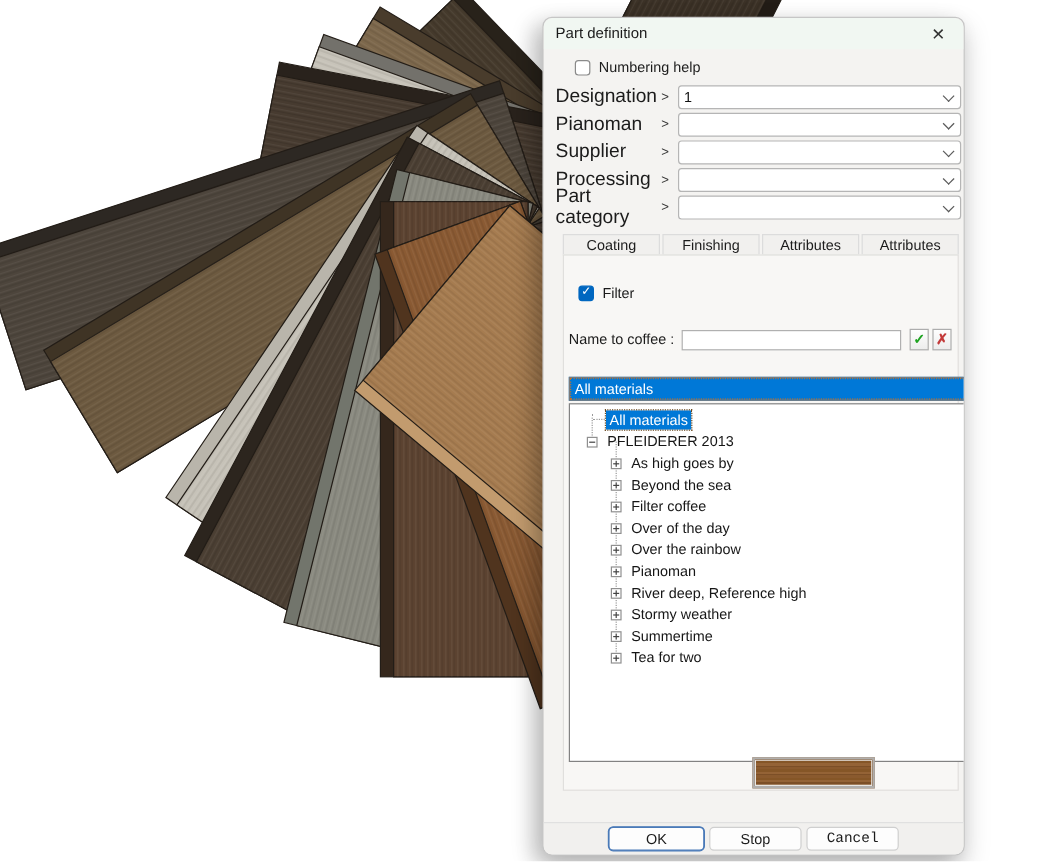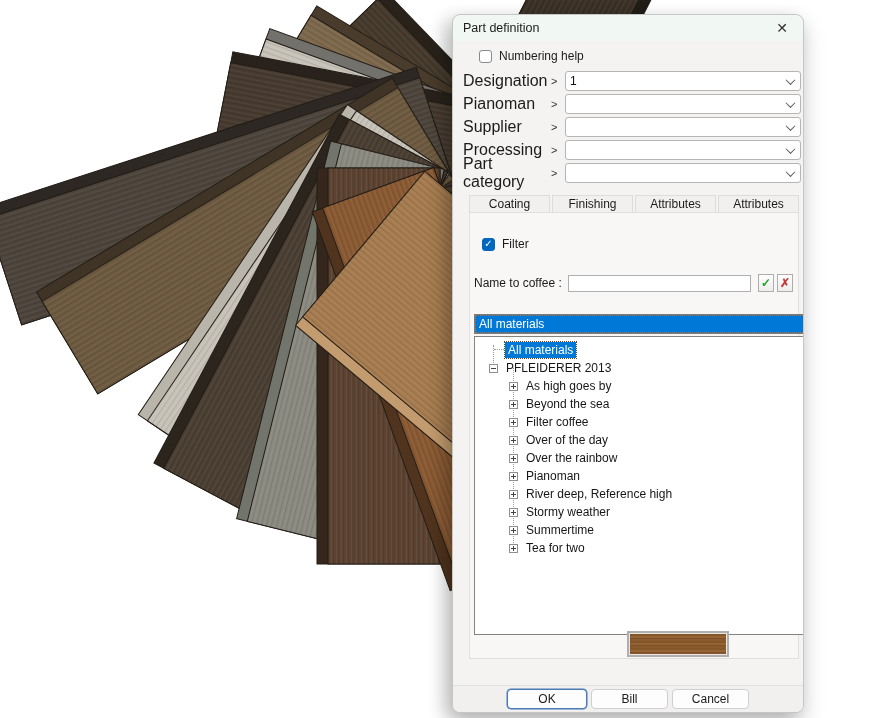--- a/index.html
+++ b/index.html
@@ -90,21 +90,21 @@
     border:2px solid #b0aeac;box-shadow:inset 0 0 0 1px #e8e6e3;
     background:repeating-linear-gradient(0deg,#8a5a2e 0 2px,#7c4f27 2px 3px,#946336 3px 5px,#855627 5px 7px),#8a5a2e;}
 
   
   .footer{position:absolute;left:0;right:0;bottom:0;height:27px;background:#f1f0ee;
     border-top:1px solid #e0e0e0;display:flex;align-items:center;justify-content:center;gap:4px;}
   .btn{height:20px;border:1px solid #cfcfcf;border-radius:4px;background:#fdfdfd;font-size:12px;
     color:#1b1b1b;display:flex;align-items:center;justify-content:center;cursor:default;}
   .btn-ok{width:80px;border:1px solid #4a7ab8;box-shadow:0 0 0 .5px #4a7ab8;}
   .btn-stop{width:77px;}
-  .btn-cancel{width:77px;}
+  .btn-cancel{width:77px;font-family:Liberation Mono, monospace;}
 </style>
 </head>
 <body>
 
 <div class="stage">
 
   <svg id="fan" class="wood-fan" width="873" height="718" viewBox="0 0 873 718">
     <defs>
       <pattern id="grain" width="7" height="5" patternUnits="userSpaceOnUse">
         <rect x="0" y="2" width="7" height="1" fill="rgba(0,0,0,0.10)"></rect>
@@ -318,19 +318,19 @@
               <span>Tea for two</span>
             </div>
           </div>
 
           <div class="swatch"></div>
         </div>
       </div>
 
       <div class="footer">
         <span class="btn btn-ok">OK</span>
-        <span class="btn btn-stop">Bill</span>
+        <span class="btn btn-stop">Stop</span>
         <span class="btn btn-cancel">Cancel</span>
       </div>
 
     </div>
   </div>
 </div>
 
 </body></html>

